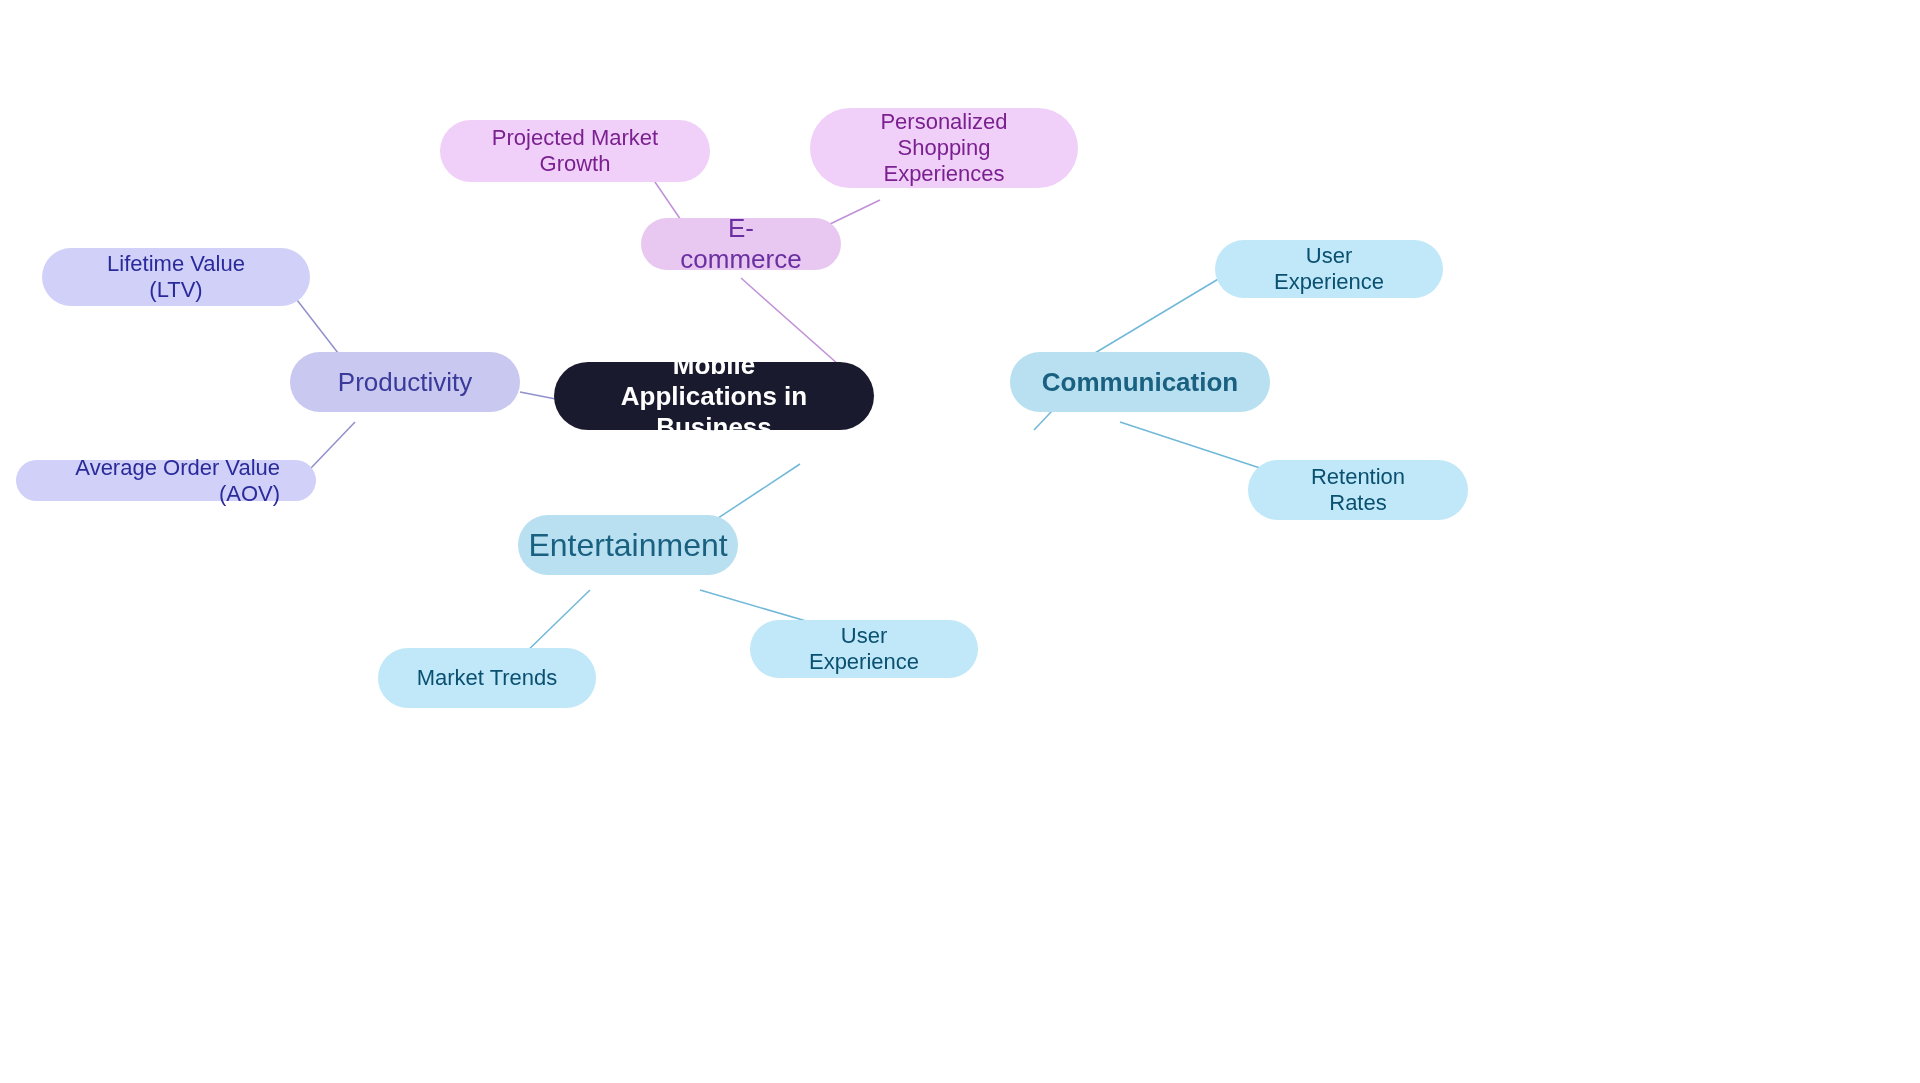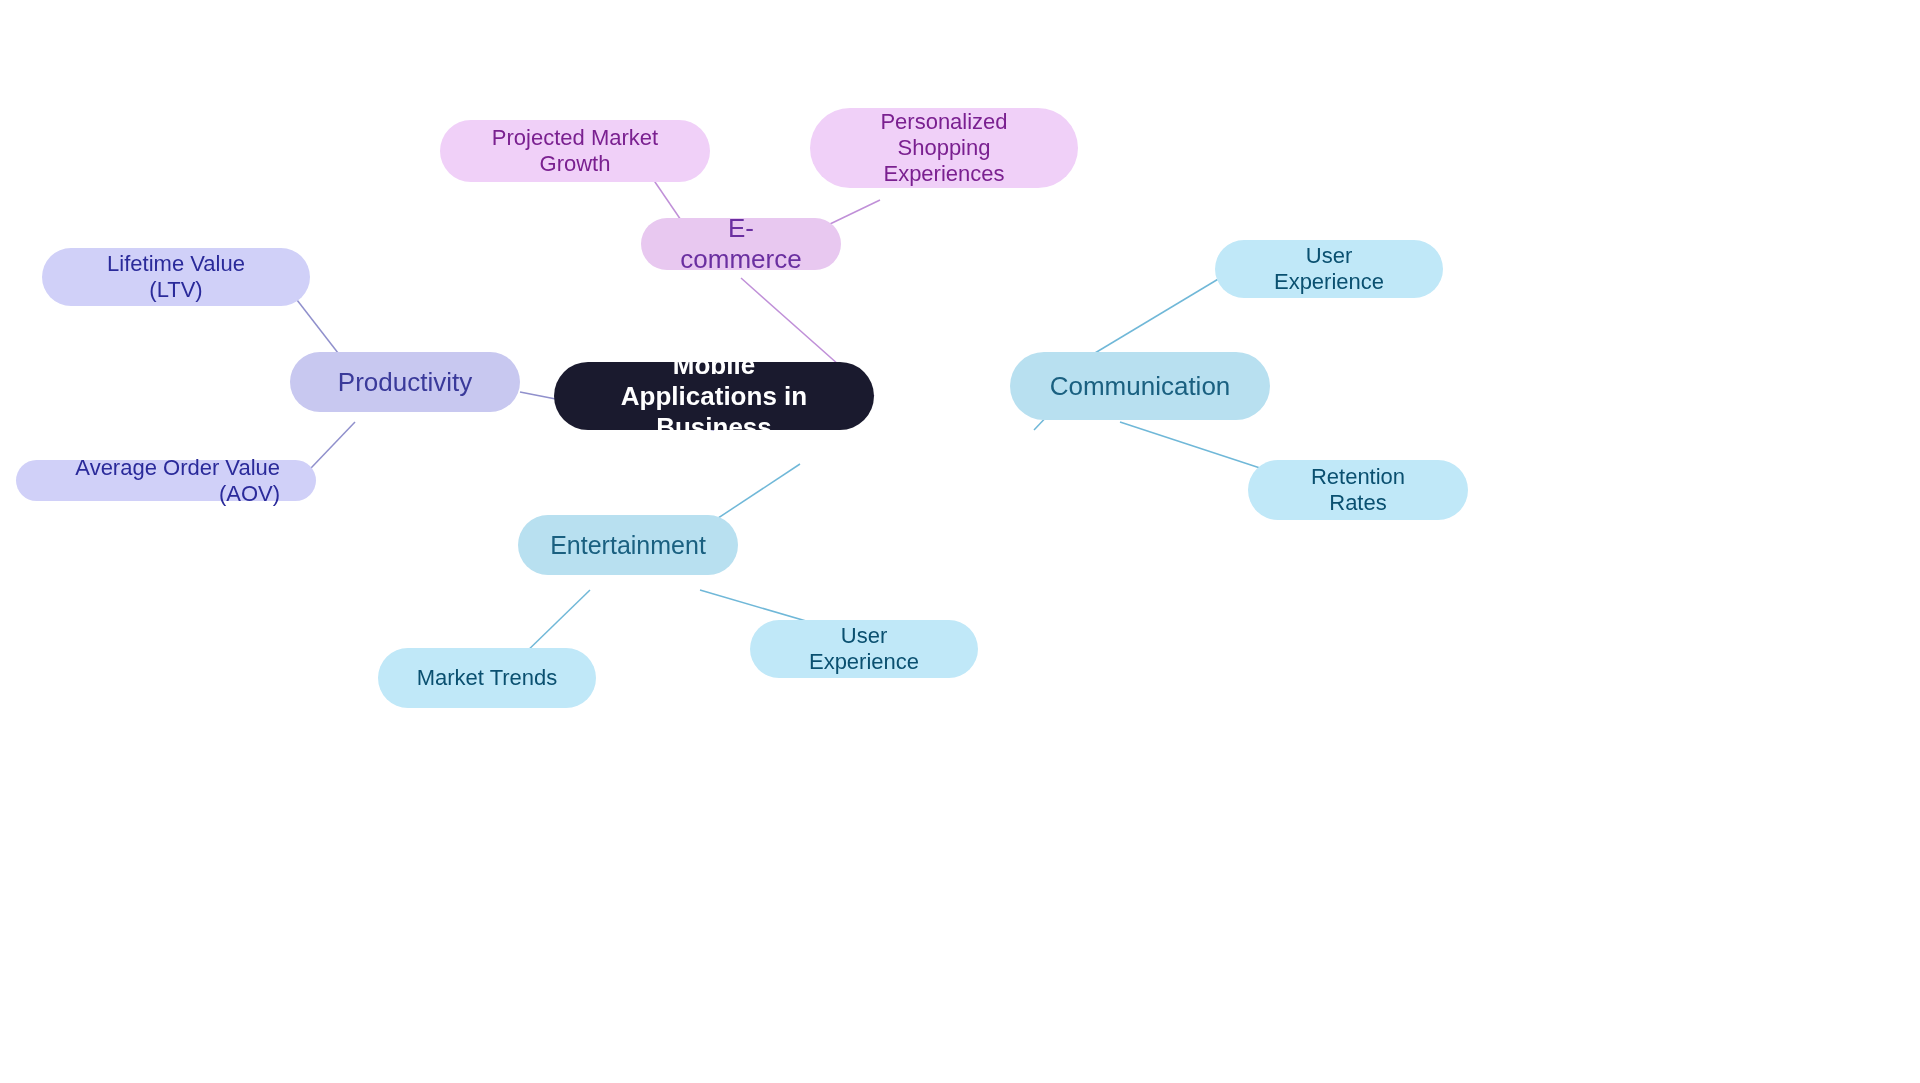--- a/index.html
+++ b/index.html
@@ -57,21 +57,21 @@
       color: #1a6080;
       border-radius: 50px;
       padding: 18px 40px;
       font-size: 26px;
     }
     .node-entertainment {
       background: #b8e0f0;
       color: #1a6080;
       border-radius: 50px;
       padding: 18px 40px;
-      font-size: 25px;
+      font-size: 32px;
     }
     .node-small-pink {
       background: #f0d0f8;
       color: #7a2090;
       border-radius: 50px;
       padding: 16px 36px;
       font-size: 22px;
     }
     .node-small-purple {
       background: #d0d0f8;
@@ -117,21 +117,21 @@
 
   <line x1="700" y1="590" x2="830" y2="628" stroke="#70b8d8" stroke-width="1.5"></line>
 </svg>
 
 <div class="node node-center" style="left:554px; top:362px; width:320px; height:68px;">Mobile Applications in Business</div>
 
 <div class="node node-ecommerce" style="left:641px; top:218px; width:200px; height:52px;">E-commerce</div>
 
 <div class="node node-productivity" style="left:290px; top:352px; width:230px; height:60px;">Productivity</div>
 
-<div class="node node-communication" style="left:1010px; top:352px; width:260px; height:68px;">Communication</div>
+<div class="node node-communication" style="left:1010px; top:352px; width:260px; height:60px;font-weight:bold;">Communication</div>
 
 <div class="node node-entertainment" style="left:518px; top:515px; width:220px; height:60px;">Entertainment</div>
 
 <div class="node node-small-pink" style="left:440px; top:120px; width:270px; height:62px;">Projected Market Growth</div>
 
 <div class="node node-small-pink" style="left:810px; top:108px; width:268px; height:80px;text-align:center;">
   <span style="white-space: pre-line;">Personalized Shopping
 Experiences</span>
 </div>
 

